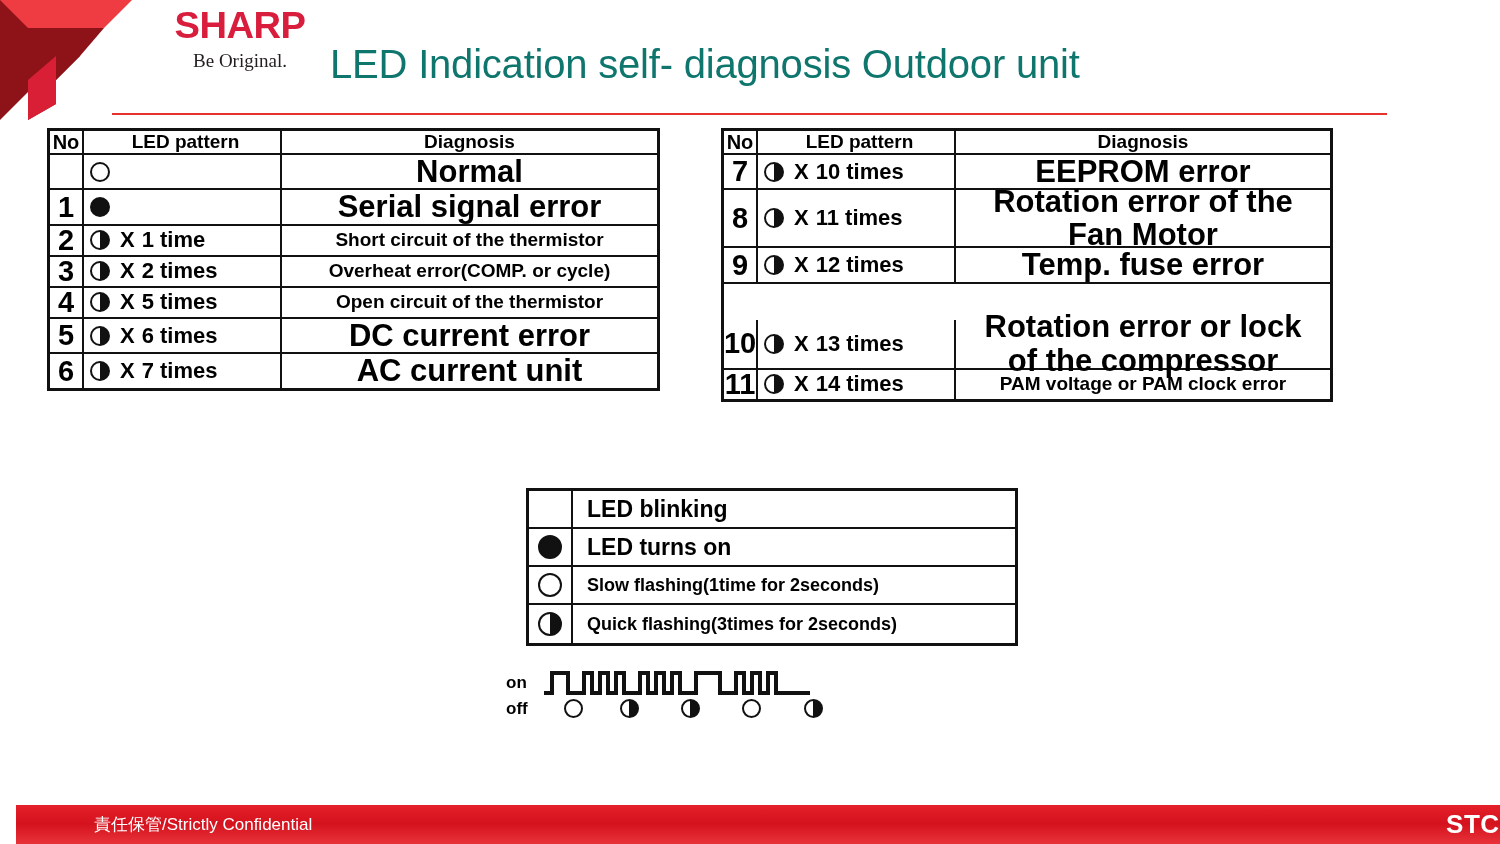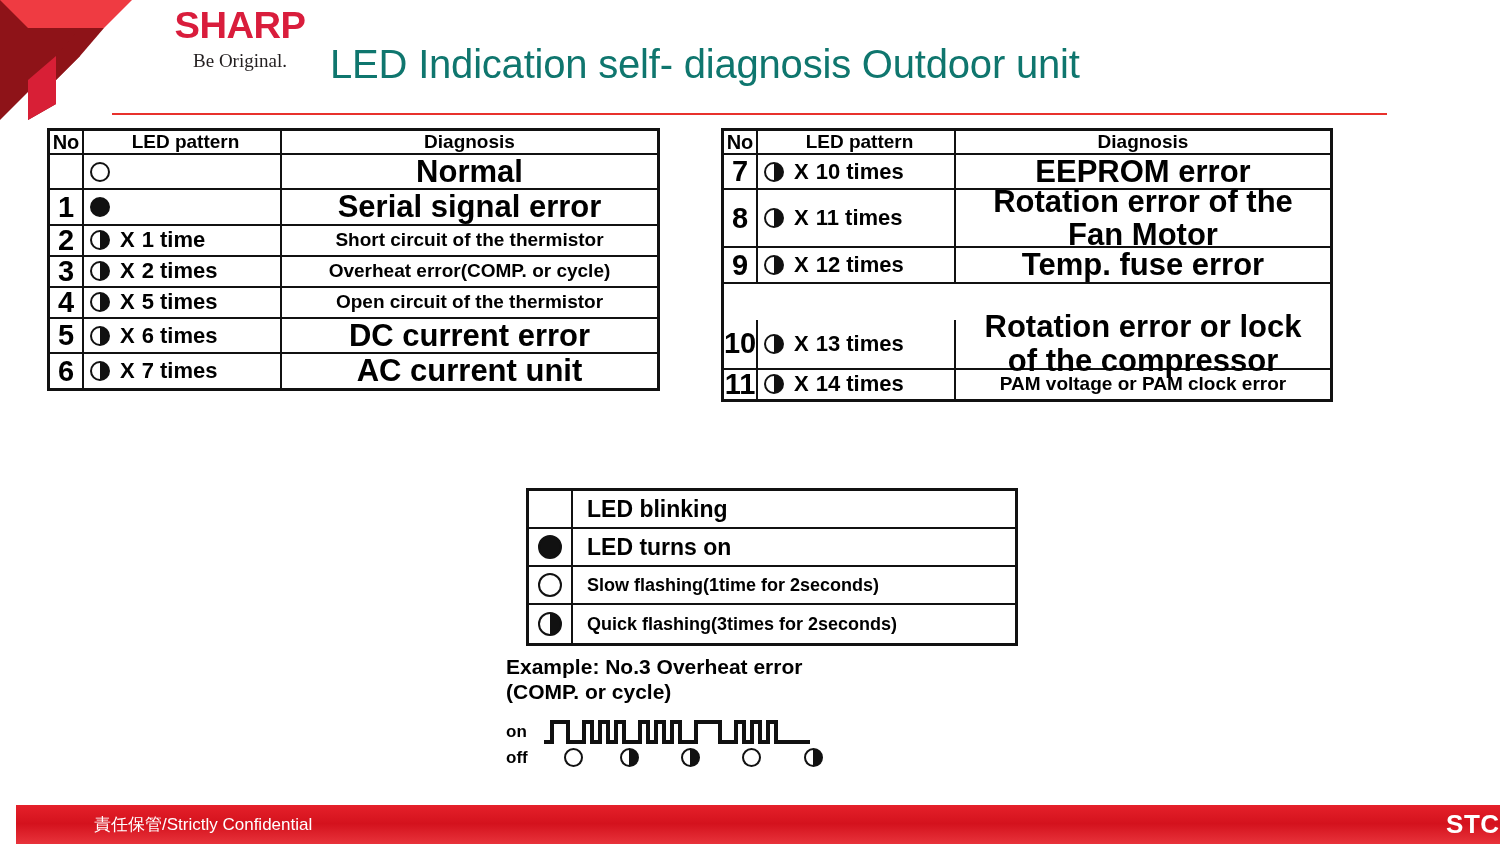--- a/index.html
+++ b/index.html
@@ -403,22 +403,20 @@
       </div>
       <div class="lrow">
         <div class="legend-icon">
           <span class="led led-half"></span>
         </div>
         <div class="legend-text lt-small">Quick flashing(3times for 2seconds)</div>
       </div>
     </div>
 
   <div class="example-block">
-    <div class="example-title">Example: No.3 Overheat error
-(COMP. or cycle)</div>
     <div class="wave-area">
       <div class="wave-labels">
         <div>on</div>
         <div>off</div>
       </div>
       <svg class="wave-svg" width="270" height="30" viewBox="0 0 270 30" xmlns="http://www.w3.org/2000/svg">
         <polyline fill="none" stroke="#111" stroke-width="4" stroke-linejoin="miter" points="2,26 10,26 10,6 26,6 26,26 42,26 42,6 50,6 50,26 58,26 58,6 66,6 66,26 74,26 74,6 82,6 82,26
                   98,26 98,6 106,6 106,26 114,26 114,6 122,6 122,26 130,26 130,6 138,6 138,26
                   154,26 154,6 178,6 178,26
                   194,26 194,6 202,6 202,26 210,26 210,6 218,6 218,26 226,26 226,6 234,6 234,26 268,26"></polyline>

